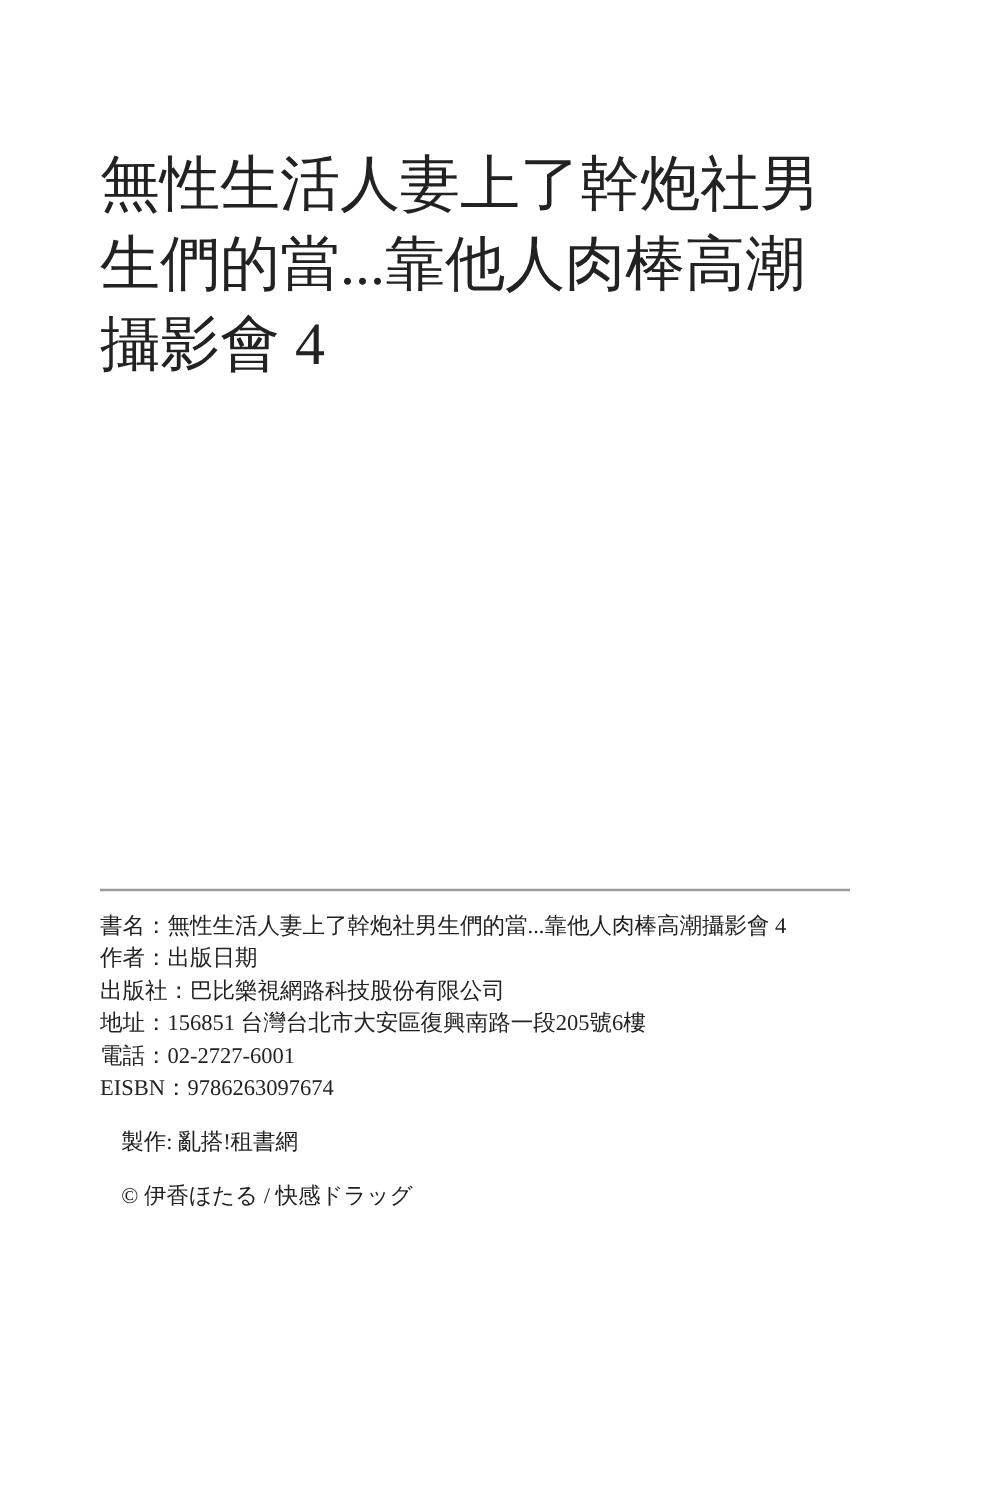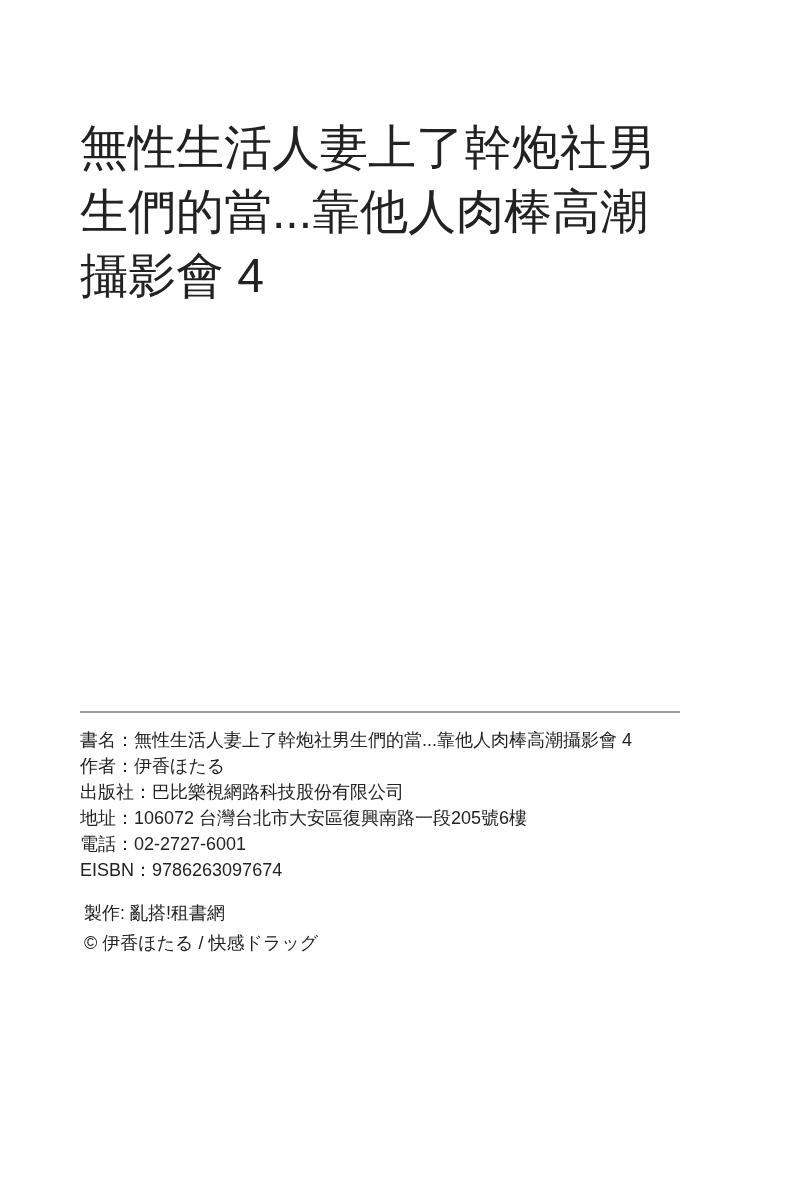--- a/index.html
+++ b/index.html
@@ -7,21 +7,21 @@
     padding: 0;
     background: #ffffff;
   }
   .page {
     position: relative;
     width: 800px;
     height: 984px;
     box-sizing: border-box;
     padding: 116px 120px 0 80px;
     background: #ffffff;
-    font-family: Liberation Sans, sans-serif;
+    font-family: Liberation Serif, serif;
     color: #222222;
     overflow: hidden;
   }
   .book-title {
     margin: 0;
     font-size: 48px;
     line-height: 64px;
     font-weight: 400;
     letter-spacing: 0;
     color: #222222;
@@ -39,37 +39,37 @@
   }
   .info-block p {
     margin: 0;
   }
   .production-block {
     margin-top: 17px;
     font-size: 18px;
     line-height: 26px;
   }
   .production-block p {
-    margin: 4px;
+    margin: 17px;
   }
 </style>
 </head>
 <body>
 
 <div class="page">
 
   <h1 class="book-title">無性生活人妻上了幹炮社男生們的當...靠他人肉棒高潮攝影會 4</h1>
 
   <hr class="divider">
 
   <div class="info-block">
     <p>書名：無性生活人妻上了幹炮社男生們的當...靠他人肉棒高潮攝影會 4</p>
-    <p>作者：伊香ほたる</p>
+    <p>作者：出版日期</p>
     <p>出版社：巴比樂視網路科技股份有限公司</p>
-    <p>地址：106072 台灣台北市大安區復興南路一段205號6樓</p>
+    <p>地址：156851 台灣台北市大安區復興南路一段205號6樓</p>
     <p>電話：02-2727-6001</p>
     <p>EISBN：9786263097674</p>
   </div>
 
   <div class="production-block">
     <p>製作: 亂搭!租書網</p>
     <p>© 伊香ほたる / 快感ドラッグ</p>
   </div>
 
 </div>

